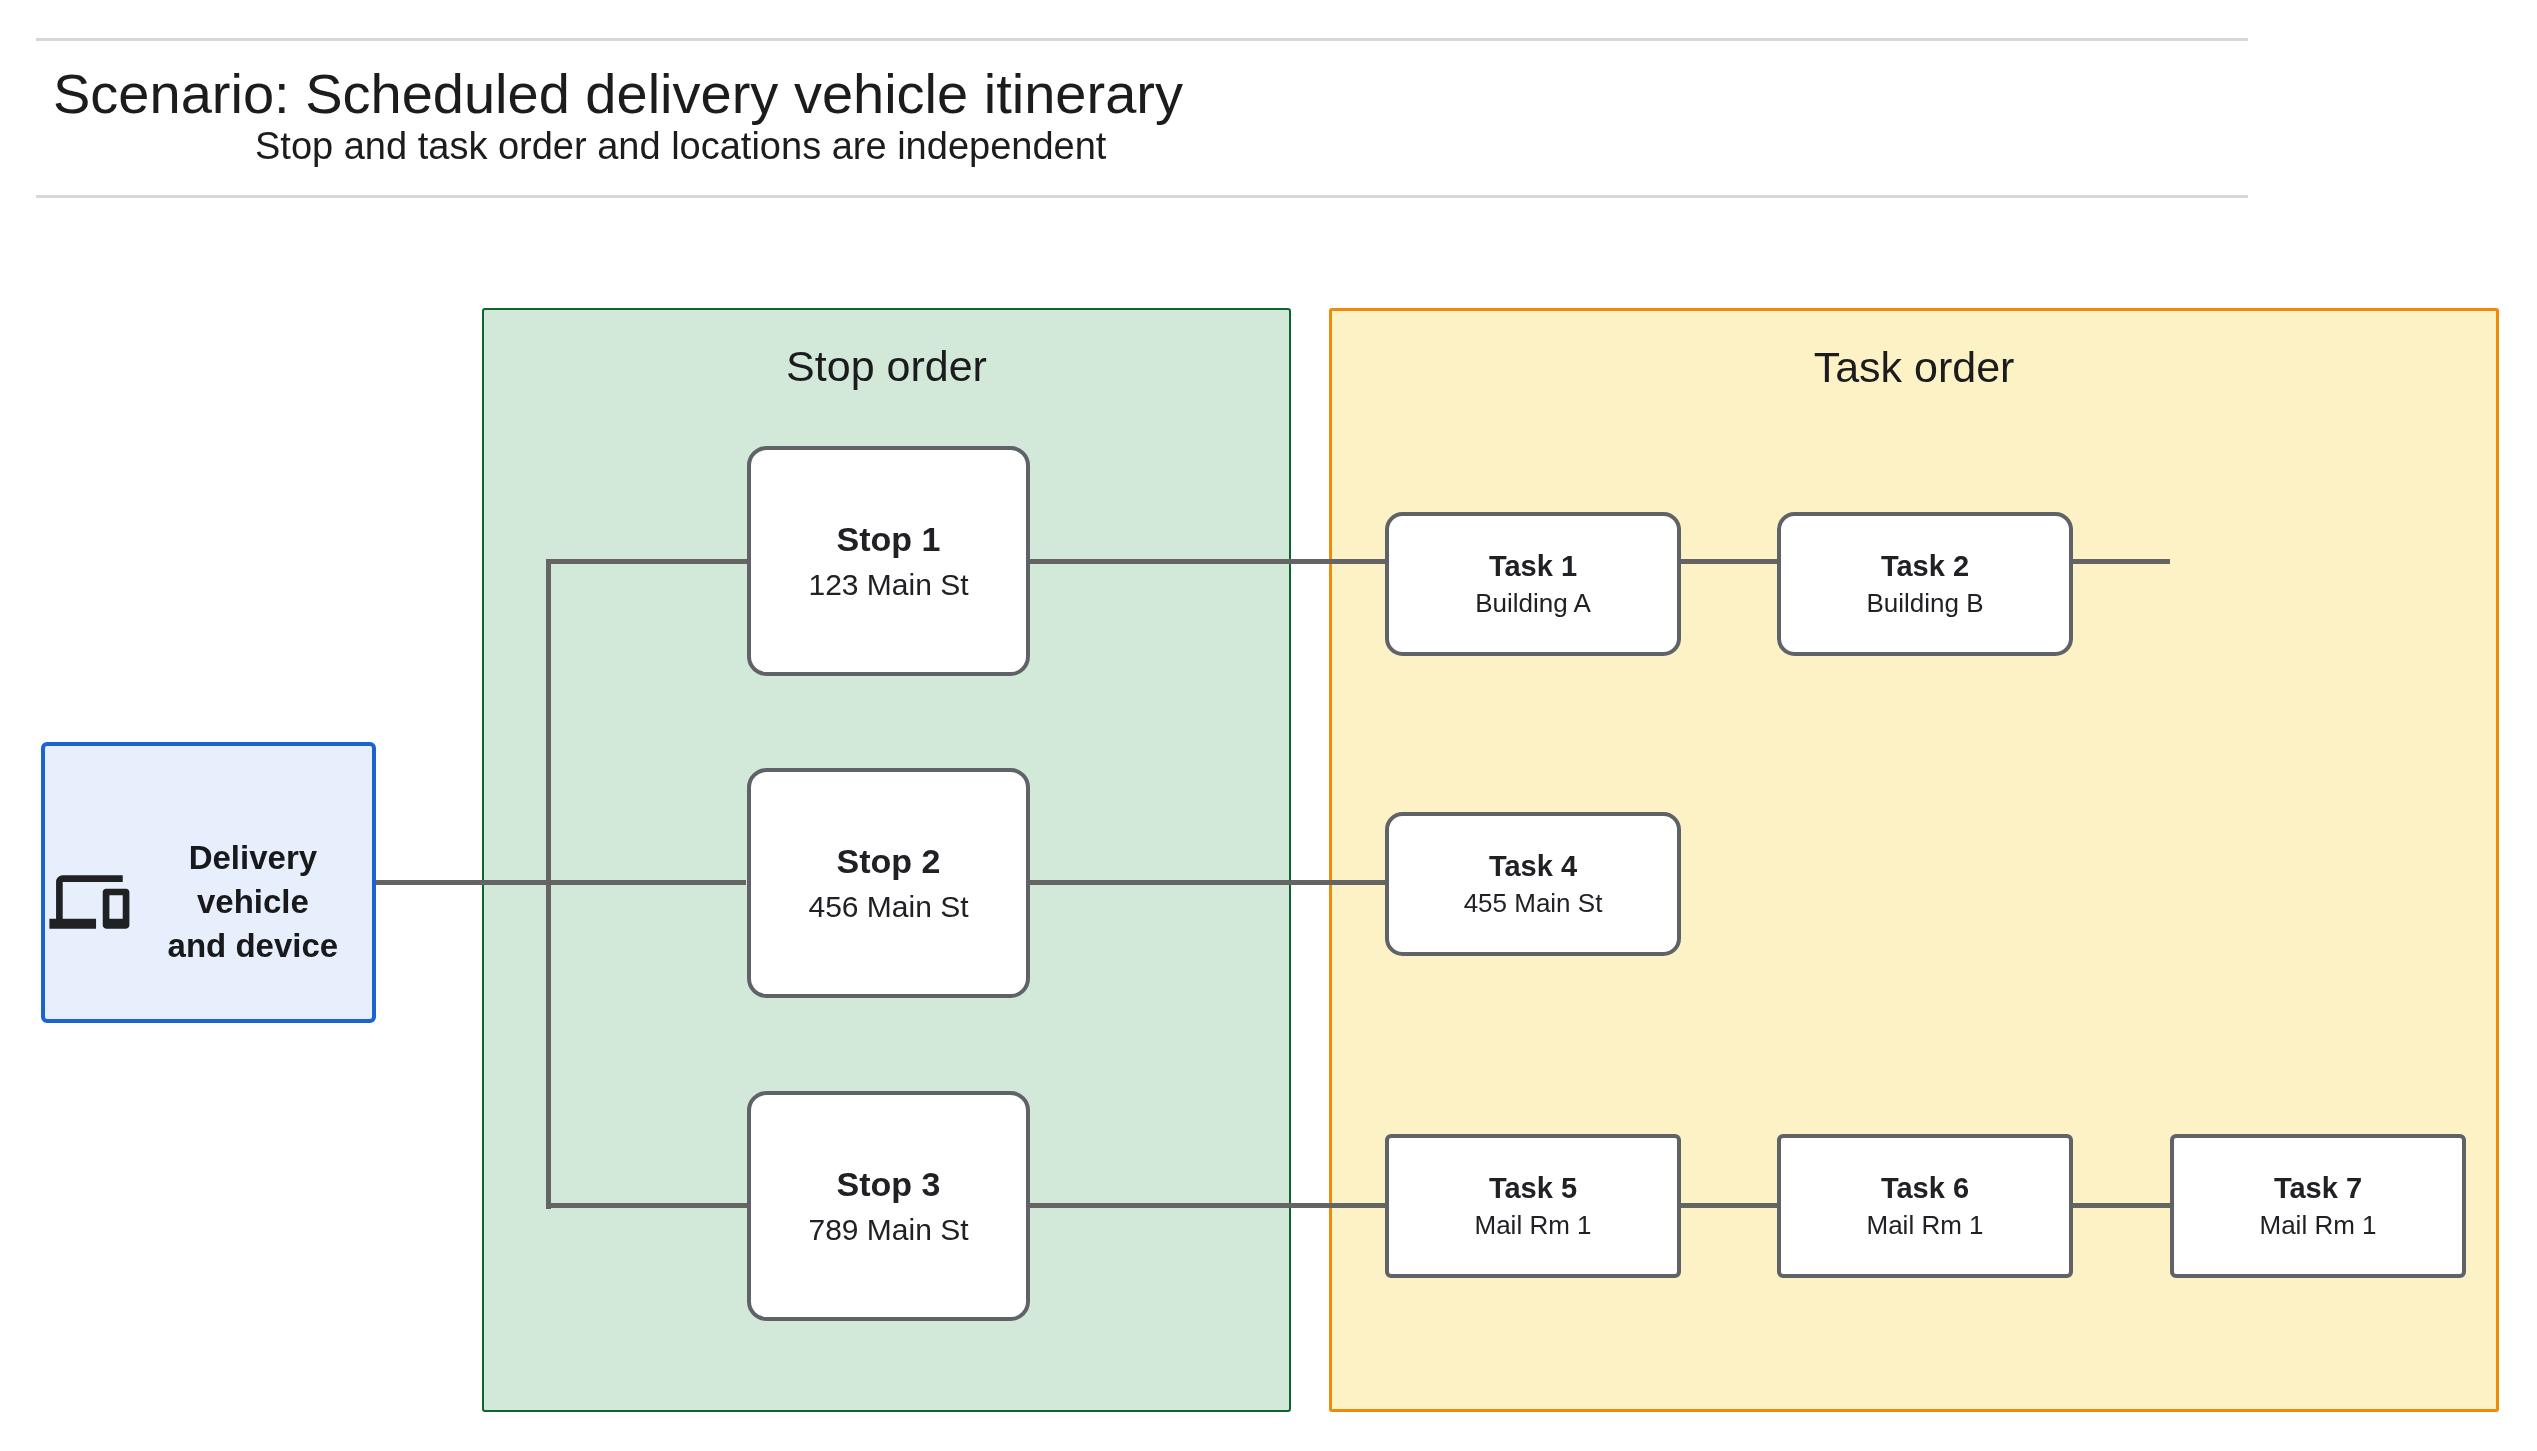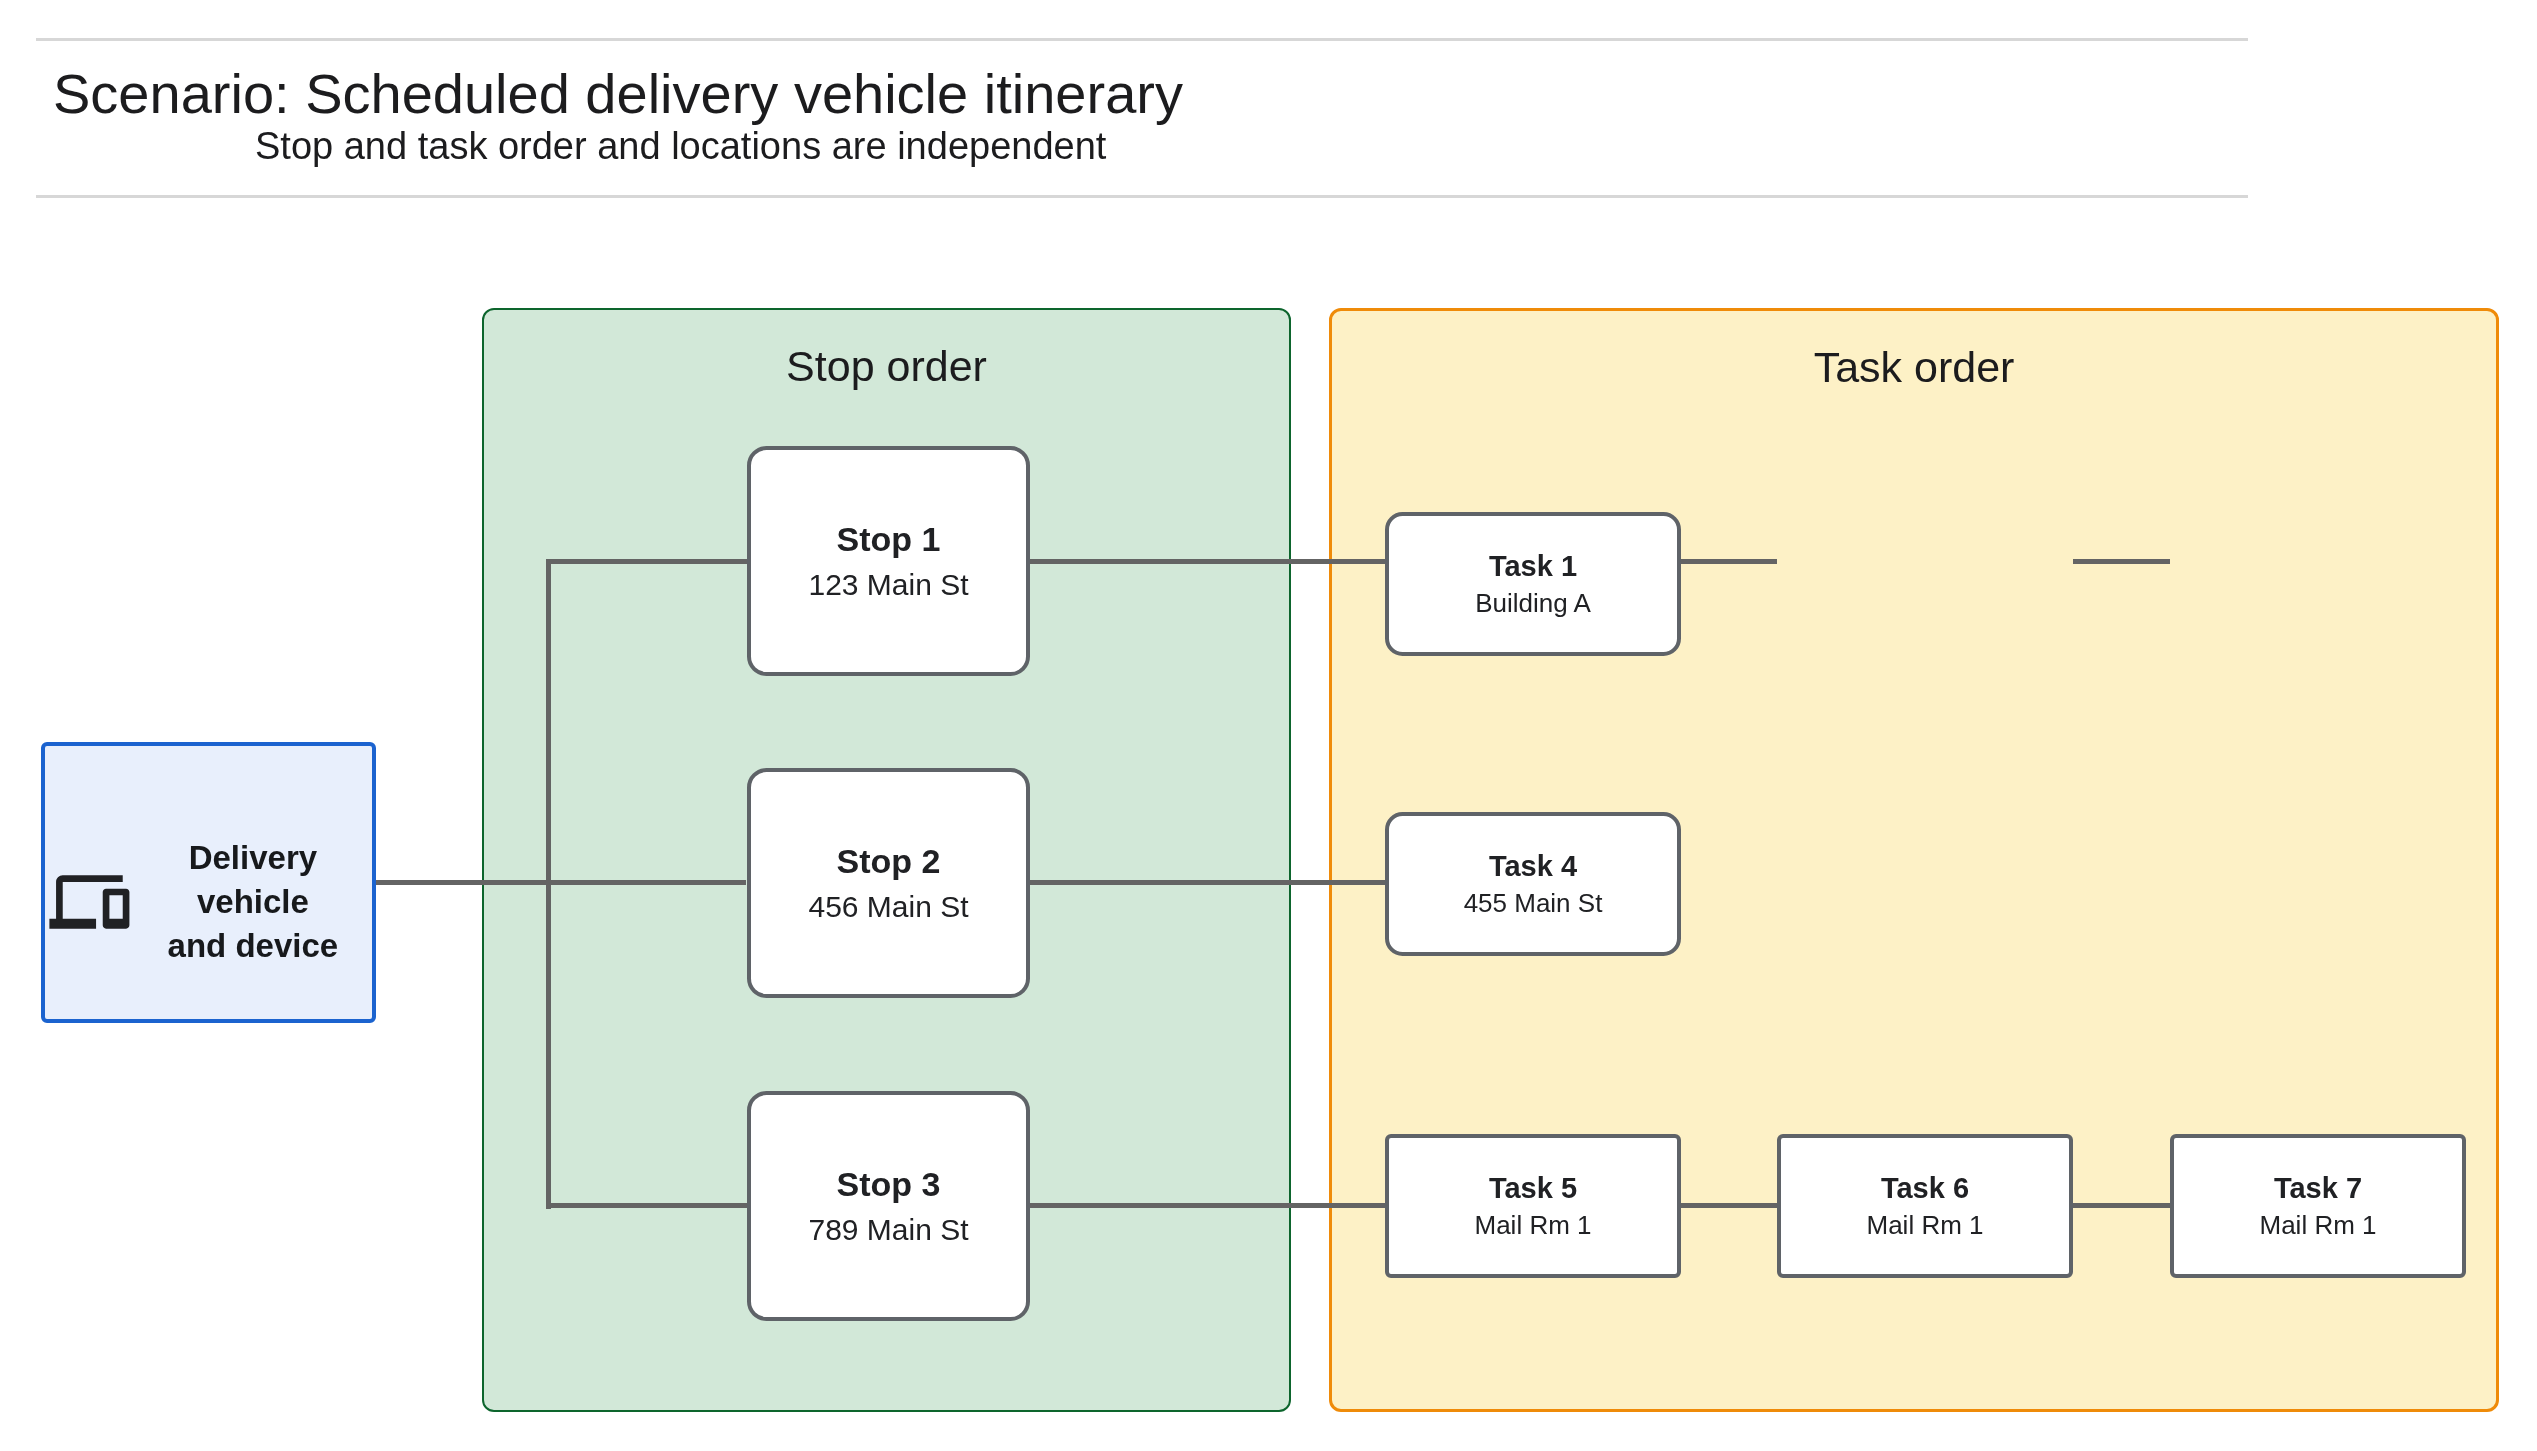--- a/index.html
+++ b/index.html
@@ -8,21 +8,21 @@
     font-family:"Liberation Sans", sans-serif;color:var(--text,#1c1c1e);
   }
   
   .rule{position:absolute;left:36px;width:2212px;height:2.9px;background:var(--divider,#d7d7d7);}
   .rule-top{top:38px;}
   .rule-bottom{top:195px;}
   .title{position:absolute;left:53px;top:70px;font-size:56px;font-weight:normal;line-height:47px;white-space:nowrap;}
   .subtitle{position:absolute;left:255px;top:124px;font-size:38px;line-height:45px;white-space:nowrap;}
 
   
-  .panel{position:absolute;top:308px;height:1104px;border-radius:12px;box-sizing:border-box;}
+  .panel{position:absolute;top:308px;height:1104px;border-radius:3px;box-sizing:border-box;}
   .stop-panel{left:482px;width:809px;background:var(--stop-panel-fill,#d2e8d8);border:2.9px solid var(--stop-panel-border,#0d652d);}
   .task-panel{left:1329px;width:1170px;background:var(--task-panel-fill,#fdf1c6);border:3.9px solid var(--task-panel-border,#ef8b09);}
   .panel-title{margin-top:31px;text-align:center;font-size:43px;line-height:50px;}
 
   
   .conn{position:absolute;background:var(--connector,#646464);}
   .conn.h{height:4.8px;}
   .conn.v{width:4.8px;}
 
   
@@ -100,20 +100,24 @@
   </div>
   <div class="node stop-node pos-stop3">
     <div class="name">Stop 3</div>
     <div class="addr">789 Main St</div>
   </div>
 
   <div class="node task-node col1 row1">
     <div class="name">Task 1</div>
     <div class="addr">Building A</div>
   </div>
+  <div class="node task-node col2 row1">
+    <div class="name">Task 2</div>
+    <div class="addr">Building B</div>
+  </div>
 
   <div class="node task-node col1 row2">
     <div class="name">Task 4</div>
     <div class="addr">455 Main St</div>
   </div>
 
   <div class="node task-node col1 row3">
     <div class="name">Task 5</div>
     <div class="addr">Mail Rm 1</div>
   </div>

